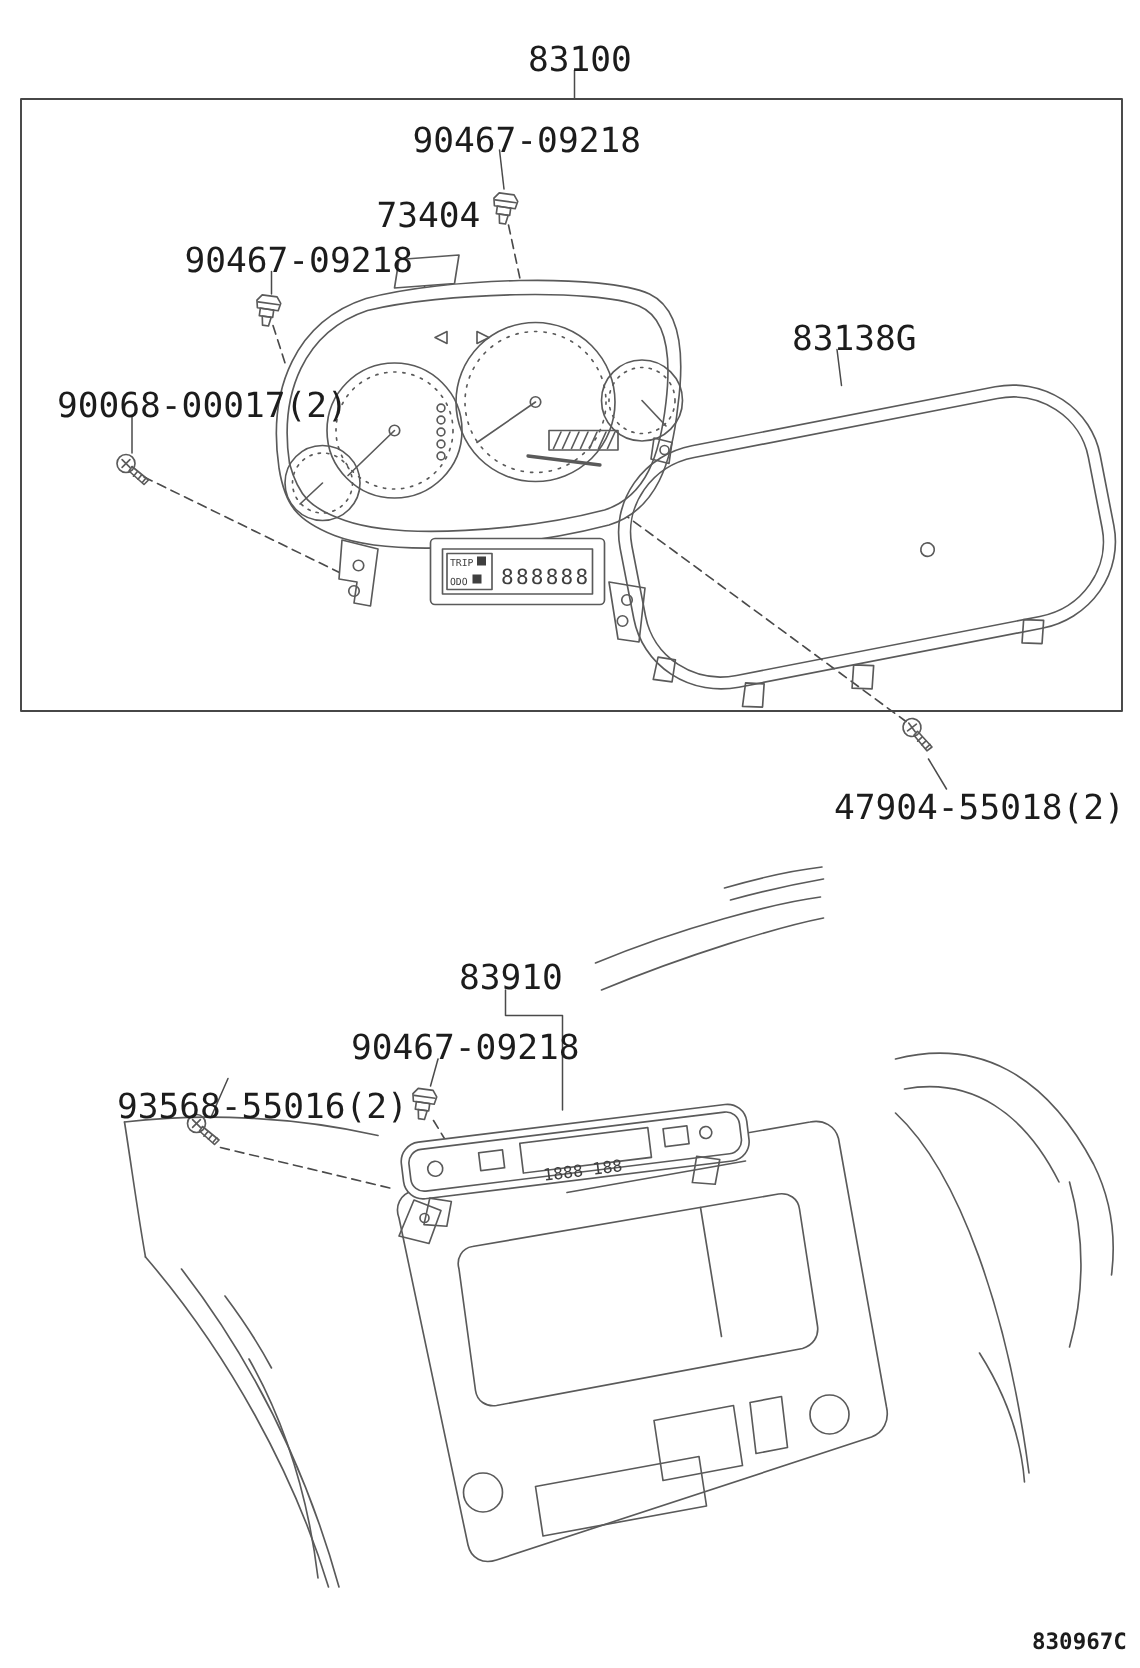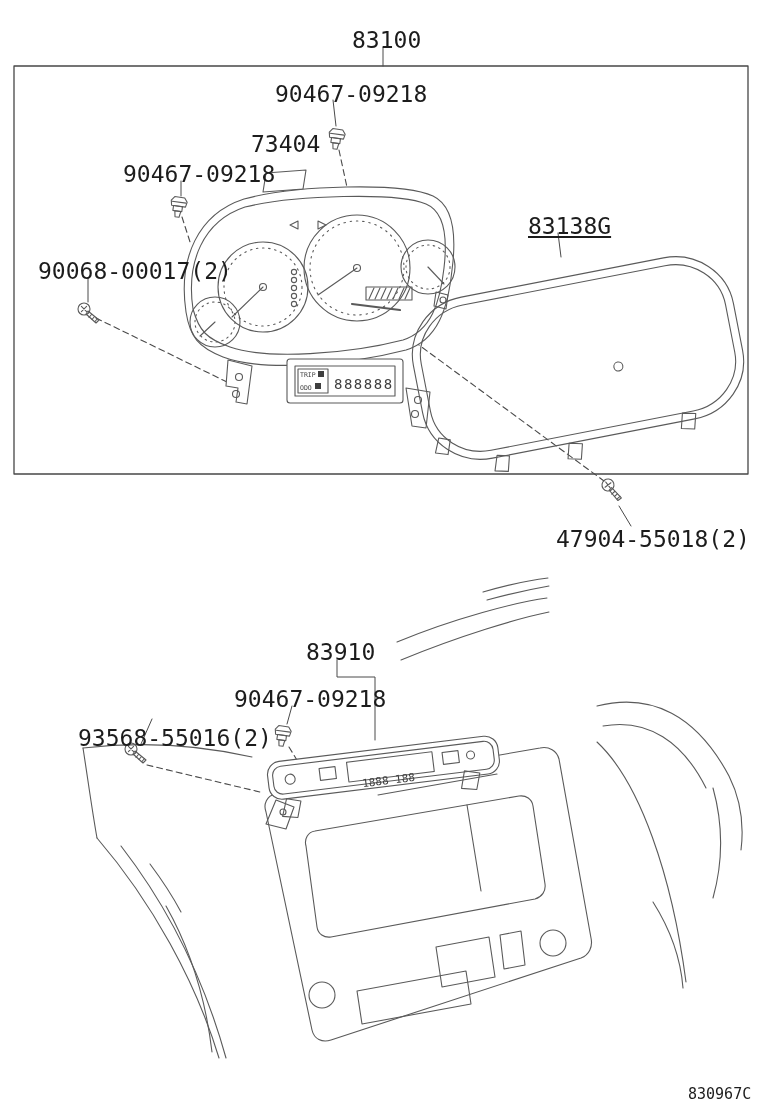--- a/index.html
+++ b/index.html
@@ -190,25 +190,25 @@
 <div class="part-label" style="left:352px;top:29px;">83100</div>
 
 <div class="part-label" style="left:275px;top:83px;">90467-09218</div>
 
 <div class="part-label" style="left:251px;top:133px;">73404</div>
 
 <div class="part-label" style="left:123px;top:163px;">90467-09218</div>
 
 <div class="part-label" style="left:26px;top:260px;margin-left:12px;">90068-00017(2)</div>
 
-<div class="part-label" style="left:528px;top:215px;text-decoration:underline;">83138G</div>
+<div class="part-label" style="left:528px;top:215px;">83138G</div>
 
 <div class="part-label" style="left:556px;top:528px;">47904-55018(2)</div>
 
 <div class="part-label" style="left:306px;top:641px;text-align:center;">83910</div>
 
 <div class="part-label" style="left:234px;top:688px;">90467-09218</div>
 
 <div class="part-label" style="left:78px;top:727px;">93568-55016(2)</div>
 
-<div class="footer-label" style="left:688px;top:1087px;">830967C</div>
+<div class="footer-label" style="left:688px;top:1087px;font-weight:bold;">830967C</div>
 
 </div>
 
 </body></html>

